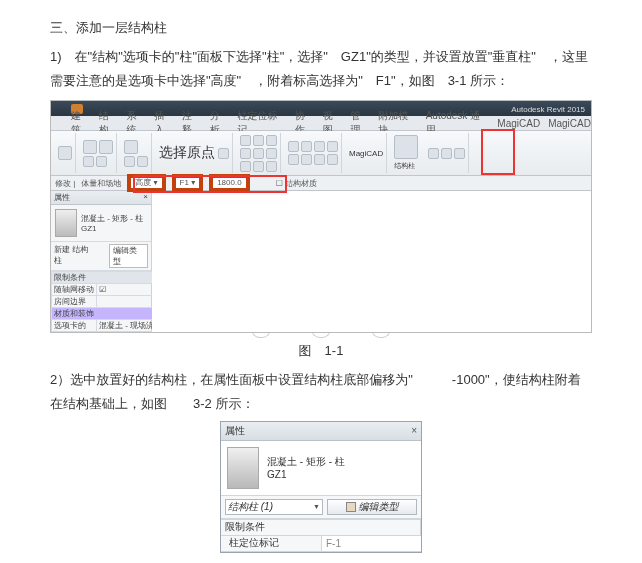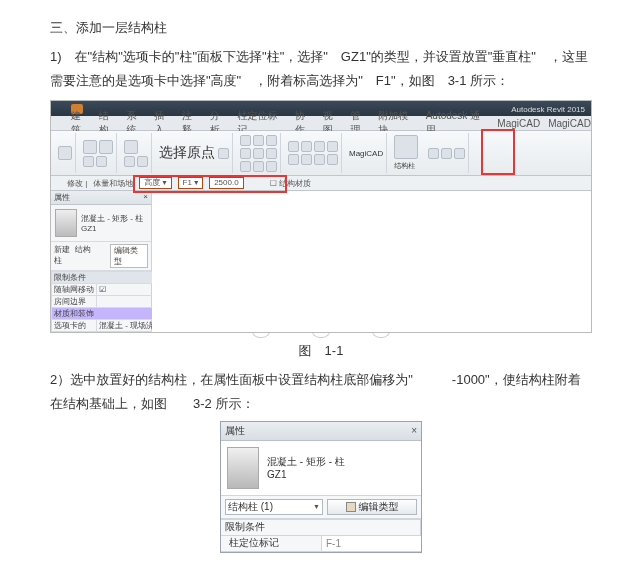--- a/index.html
+++ b/index.html
@@ -82,27 +82,27 @@
     position: absolute;
     border: 2px solid #e33;
     pointer-events: none;
   }
   .context-bar {
     height: 14px;
     background: #eef1f4;
     border-bottom: 1px solid #c0c6cc;
     display:flex; align-items:center;
     font-size: 8px; color:#555;
-    padding-left: 16px;
+    padding-left: 4px;
     gap: 6px;
     position: relative;
   }
   .context-bar .slot {
     padding: 0 4px;
-    border: 1px solid #c2410c;
+    border: 4px solid #c2410c;
     background: #fff;
     height: 10px; line-height:10px;
   }
   .below-area {
     display:flex;
     background:#fafbfc;
   }
   .prop-mini {
     width: 100px;
     border-right: 1px solid #ccd2d8;
@@ -123,21 +123,20 @@
     gap:4px;
   }
   .prop-mini .thumb {
     width: 20px; height: 26px;
     background: linear-gradient(#eee,#bbb);
     border:1px solid #aaa;
   }
   .prop-mini .sel-row {
     display:flex; gap:14px; padding:2px 3px;
     border-bottom:1px solid #d5dbe0;
-    font-family:Liberation Mono, monospace;
   }
   .prop-mini .sel-row .btn {
     border:1px solid #bbb; padding:0 3px; background:#fff;
   }
   .prop-mini table { border-collapse:collapse; width:100%; }
   .prop-mini td {
     border:1px solid #d5dbe0;
     padding:0 2px; height:10px;
     white-space:nowrap; overflow:hidden;
   }
@@ -188,20 +187,21 @@
     width:30px; height:40px;
     background:linear-gradient(#f0f0f0,#b8b8b8);
     border:1px solid #aaa;
   }
   .pp-family { line-height:1.3; }
   .pp-sel-row {
     display:flex; align-items:center; gap:4px;
     padding:3px 4px;
     border-bottom:1px solid #cfd6dc;
     background:#f5f7f9;
+    font-style:italic;
   }
   .pp-sel-row .combo {
     flex: 0 0 92px;
     border:1px solid #b0b8c0;
     height:14px; background:#fff;
     display:flex; justify-content:space-between; align-items:center;
     padding:0 2px;
   }
   .tri { font-size:7px; color:#555; }
   .pp-sel-row .btn {
@@ -342,21 +342,21 @@
             <span class="ico sm"></span>
           </div>
       </div>
       <div class="highlight-box" style="left:430px; top:-2px; width:30px; height:42px;"></div>
     </div>
     <div class="context-bar">
       <span>修改 |</span>
       <span>体量和场地</span>
       <span class="slot"><span>高度</span> ▾</span>
       <span class="slot"><span>F1</span> ▾</span>
-      <span class="slot">2500.0</span>
+      <span class="slot">1800.0</span>
       <span style="margin-left:20px">☐ 结构材质</span>
       <div class="highlight-box" style="left:82px; top:-1px; width:150px; height:14px;"></div>
     </div>
     <div class="below-area">
       <div class="prop-mini">
         <div class="hdr">
             <span>属性</span>
             <span>×</span>
           </div>
         <div class="thumb-row">

